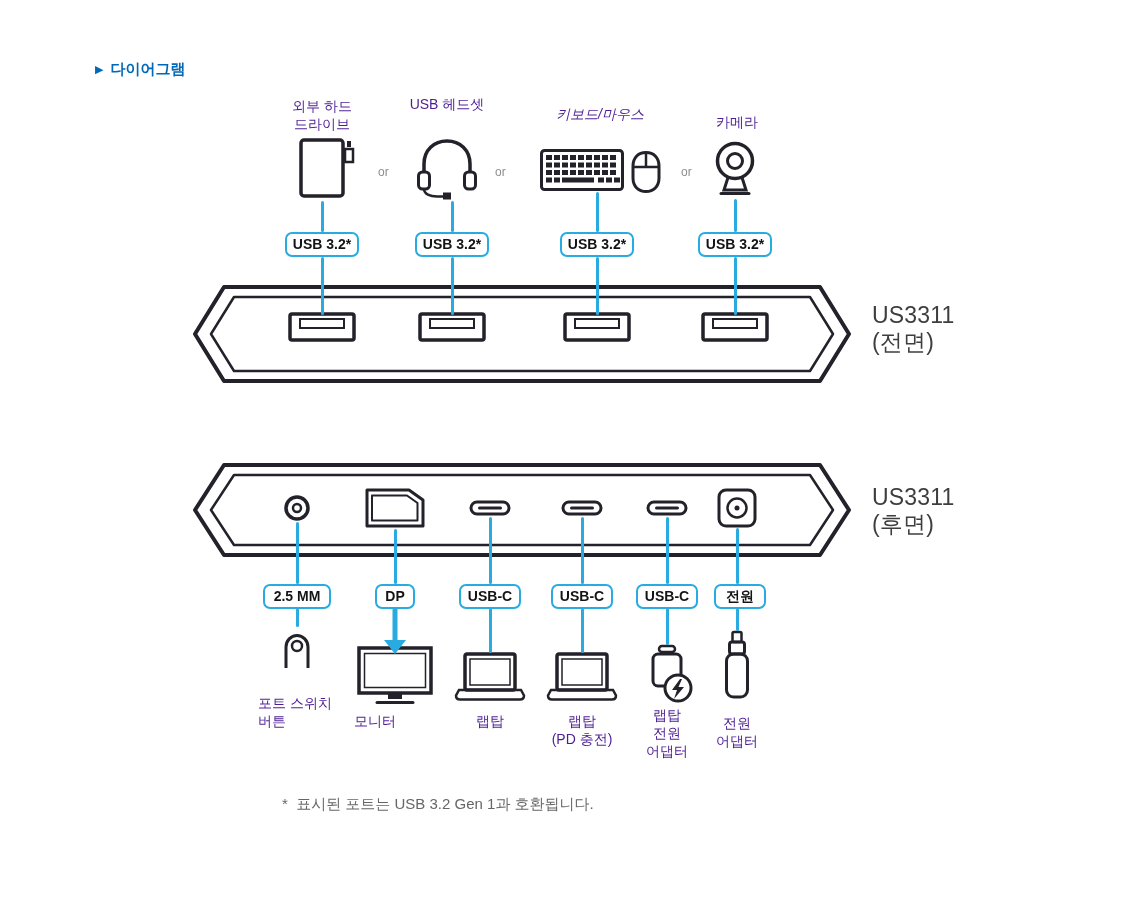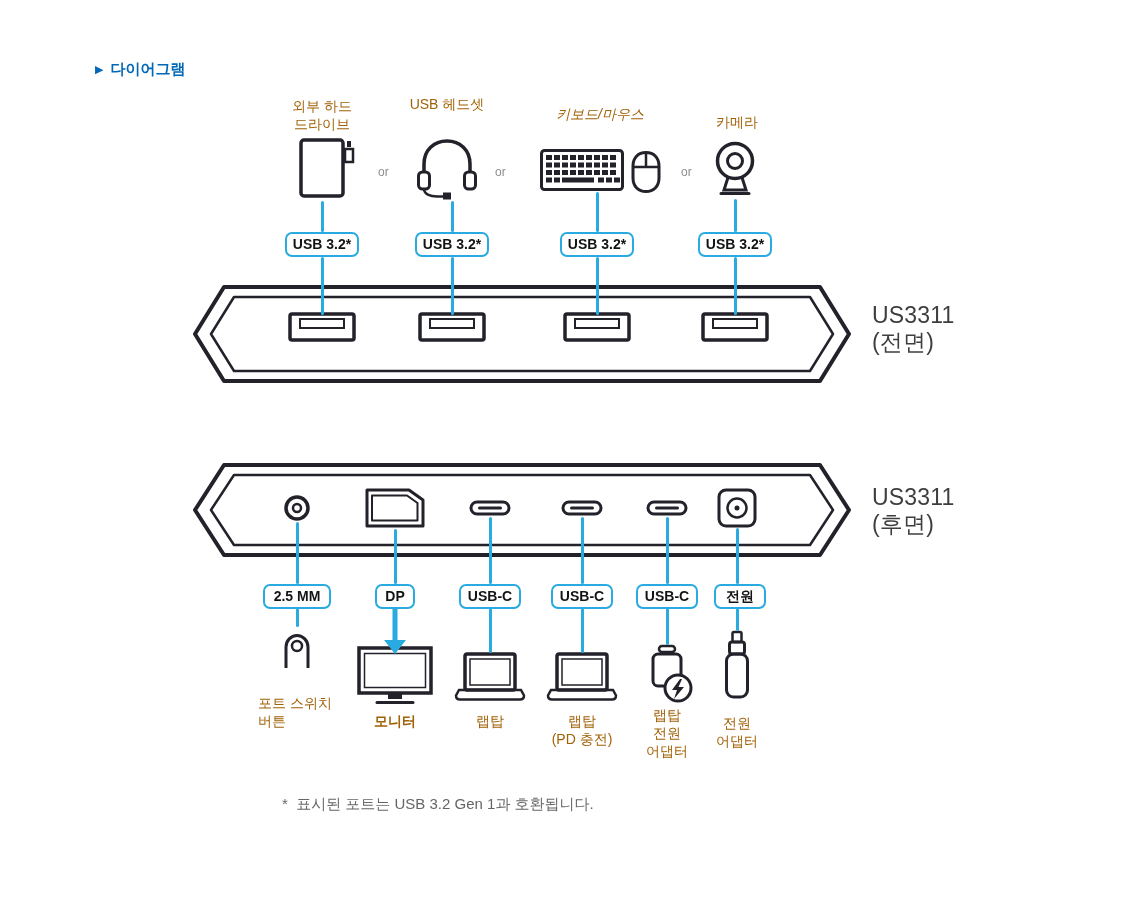--- a/index.html
+++ b/index.html
@@ -1,20 +1,20 @@
 <!DOCTYPE html>
 <html><head>
 <meta charset="utf-8">
 <style>
   html,body{margin:0;padding:0;background:#ffffff;}
   body{font-family:"Liberation Sans","DejaVu Sans",sans-serif;}
   .canvas{position:relative;width:1140px;height:913px;background:#ffffff;overflow:hidden;}
   .title{position:absolute;color:#0068B7;font-size:15px;font-weight:bold;display:flex;align-items:center;gap:7px;}
   .title .bullet{font-size:11px;line-height:1;}
-  .devlabel{position:absolute;color:#a16207;font-size:14px;line-height:18px;text-align:center;z-index:1;}
+  .devlabel{position:absolute;color:#4c1d95;font-size:14px;line-height:18px;text-align:center;z-index:1;}
   .or{position:absolute;color:#8E8E8E;font-size:12px;z-index:1;}
   .icon{position:absolute;line-height:0;z-index:1;}
   .panel{position:absolute;line-height:0;z-index:1;}
   .vline{position:absolute;width:3px;background:#29ABE2;border-radius:1.5px;z-index:2;}
   .tag{position:absolute;z-index:3;box-sizing:border-box;background:#ffffff;border:2px solid #29ABE2;
        border-radius:7px;font-size:14px;font-weight:bold;color:#141414;text-align:center;
        line-height:21px;height:25px;}
   .model{position:absolute;color:#3E3E3E;font-size:23px;line-height:27px;letter-spacing:.2px;z-index:1;}
   .footnote{position:absolute;color:#666666;font-size:15px;white-space:pre;z-index:1;}
 </style>
@@ -233,21 +233,21 @@
       <rect x="10.5" y="2" width="9" height="10" rx="1.5" fill="none" stroke="#232129" stroke-width="2.5"></rect>
       <rect x="7.5" y="12" width="15" height="12" rx="2.5" fill="none" stroke="#232129" stroke-width="3"></rect>
       <rect x="4.5" y="24" width="21" height="43" rx="7" fill="none" stroke="#232129" stroke-width="3"></rect>
     </svg>
   </div>
 
   <div class="devlabel" style="left:258px;top:694px;width:110px;text-align:left;">
     <div>포트 스위치</div>
     <div>버튼</div>
   </div>
-  <div class="devlabel" style="left:355px;top:712px;width:80px;font-weight:bold;">
+  <div class="devlabel" style="left:335px;top:712px;width:80px;">
     <div>모니터</div>
   </div>
   <div class="devlabel" style="left:450px;top:712px;width:80px;">
     <div>랩탑</div>
   </div>
   <div class="devlabel" style="left:537px;top:712px;width:90px;">
     <div>랩탑</div>
     <div>(PD 충전)</div>
   </div>
   <div class="devlabel" style="left:627px;top:706px;width:80px;">

